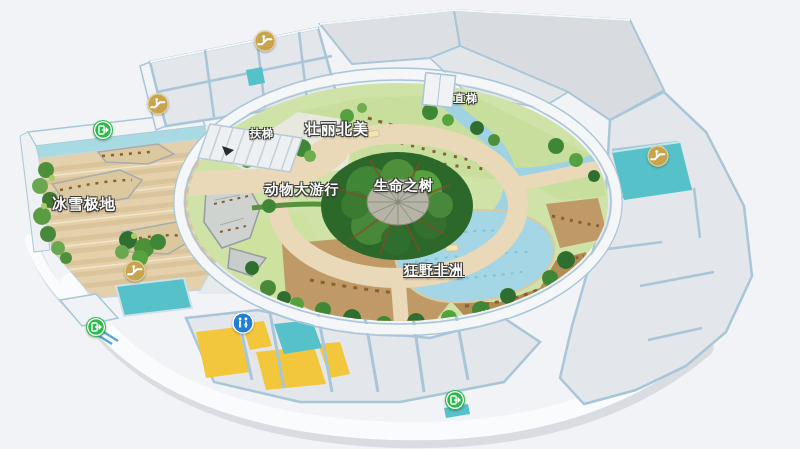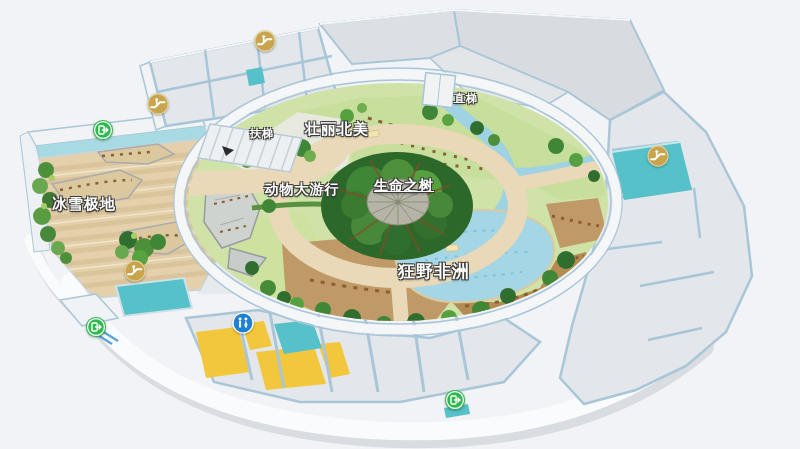--- a/index.html
+++ b/index.html
@@ -305,22 +305,22 @@
     <g transform="rotate(6 438 90)">
       <rect x="424" y="74" width="30" height="32" fill="#f0f2f4" stroke="var(--wall-edge)" stroke-width="1.5"></rect>
       <path d="M 439,74 L 439,106" stroke="var(--wall-edge)" stroke-width="1"></path>
     </g>
   </g>
 </svg>
 
 <div class="annotation-layer">
       <div class="map-label" style="left: 84px; top: 204px; font-size: 15px;">冰雪极地</div>
       <div class="map-label" style="left: 337px; top: 109px; font-size: 15px; margin-top: 20px;">壮丽北美</div>
-      <div class="map-label" style="left: 434px; top: 271px; font-size: 17px;">狂野非洲</div>
-      <div class="map-label" style="left: 404px; top: 186px; font-size: 14px; text-decoration: underline;">生命之树</div>
+      <div class="map-label" style="left: 434px; top: 271px; font-size: 14px; text-decoration: underline;">狂野非洲</div>
+      <div class="map-label" style="left: 404px; top: 186px; font-size: 14px;">生命之树</div>
       <div class="map-label" style="left: 282px; top: 190px; font-size: 14px; padding-left: 40px;">动物大游行</div>
       <div class="map-label" style="left: 262px; top: 133px; font-size: 11px;">扶梯</div>
       <div class="map-label" style="left: 466px; top: 98px; font-size: 11px;">直梯</div>
       <div class="marker" title="" style="left: 265px; top: 41px;">
     <svg viewBox="0 0 24 24">
       <circle cx="12" cy="12" r="11" fill="var(--icon-gold)" stroke="#e3d49f" stroke-width="1.2"></circle>
       <path d="M4.5 15.5 h4.2 l5.5 -5.5 h4.8" fill="none" stroke="#fff" stroke-width="2.2" stroke-linecap="round"></path>
       <circle cx="10.6" cy="7.2" r="1.6" fill="#fff"></circle>
       <path d="M10.6 9 L10.6 12.4" stroke="#fff" stroke-width="1.8" stroke-linecap="round"></path>
     </svg>

